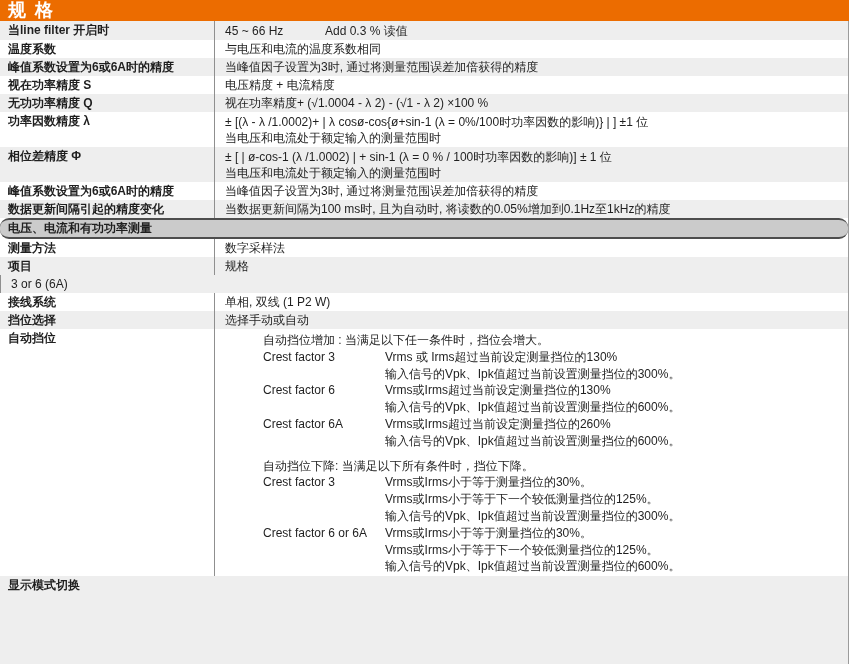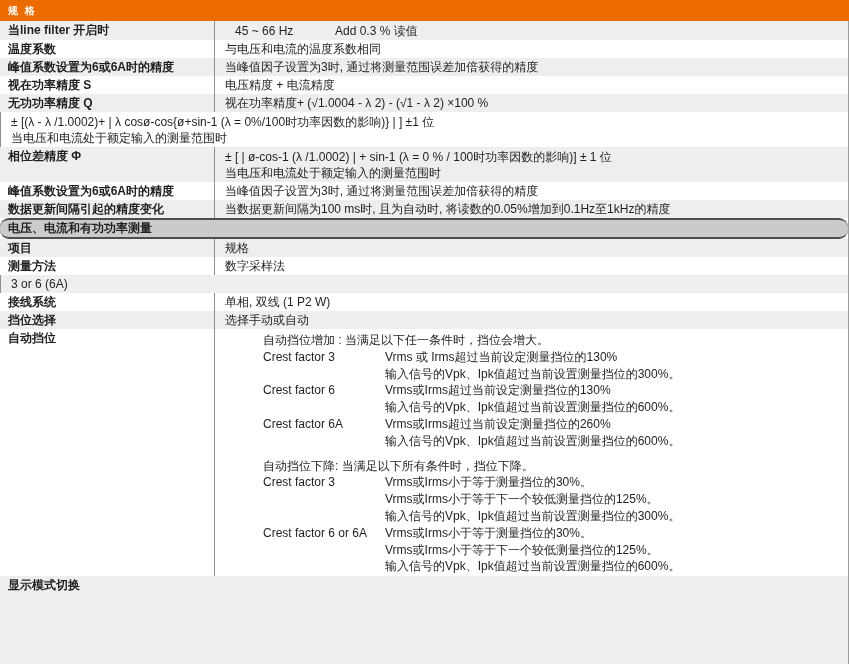--- a/index.html
+++ b/index.html
@@ -1,30 +1,30 @@
 <!DOCTYPE html>
 <html><head>
 <meta charset="utf-8">
 <style>
   * { margin:0; padding:0; box-sizing:border-box; }
   html,body { background:#fff; }
   body { font-family:"Liberation Sans","DejaVu Sans",sans-serif; }
   .page { width:849px; height:664px; overflow:hidden; background:#fff; color:#1f1f1f;
           font-size:12px; display:flex; flex-direction:column; }
   .title-bar { flex:0 0 21px; background:#EC6C00; color:#ffffff; font-weight:bold;
-               font-size:10px; line-height:21px; padding-left:8px; letter-spacing:2px; }
+               font-size:18px; line-height:21px; padding-left:8px; letter-spacing:2px; }
   .content { flex:1; border-right:1px solid #9b9b9b; display:flex; flex-direction:column; }
   .row { display:flex; align-items:stretch; background:#ffffff; }
   .row.gray { background:#EEEEEE; }
   .label { flex:0 0 214px; width:214px; font-weight:bold; padding:2px 6px 1px 8px;
            line-height:15px; white-space:nowrap; overflow:hidden; }
   .value { flex:1; border-left:1px solid #8f8f8f; padding:2px 6px 1px 10px;
            line-height:15px; white-space:nowrap; overflow:hidden; }
   .vline { line-height:16px; }
-  .pair-left { display:inline-block; width:100px;margin-left:10px; }
+  .pair-left { display:inline-block; width:100px; }
   .band { flex:0 0 21px; background:#CBCBCB; border-top:2px solid #4d4d4d;
           border-bottom:2px solid #4d4d4d; font-weight:bold; line-height:16px;
           padding-left:8px;border-radius:9px; }
   .auto-row .value { padding-top:3px;padding-left:48px; }
   .aline { height:16.8px; line-height:16.8px; white-space:nowrap; }
   .ablank { height:8px; }
   .sub-factor { display:inline-block; width:122px; }
   .display-row { flex:1;gap:12px; }
   .display-row .value { padding-top:3px; }
   .dline { height:17px; line-height:17px; }
@@ -63,20 +63,21 @@
       <div class="label">视在功率精度 S</div>
       <div class="value">电压精度 + 电流精度</div>
     </div>
 
     <div class="row gray">
       <div class="label">无功功率精度 Q</div>
       <div class="value">视在功率精度+ (√1.0004 - λ 2) - (√1 - λ 2) ×100 %</div>
     </div>
 
     <div class="row">
+      <div class="label">功率因数精度 λ</div>
       <div class="value">
         <div class="vline">± [(λ - λ /1.0002)+ | λ cosø-cos{ø+sin-1 (λ = 0%/100时功率因数的影响)} | ] ±1 位</div>
         <div class="vline">当电压和电流处于额定输入的测量范围时</div>
       </div>
     </div>
 
     <div class="row gray">
       <div class="label">相位差精度 Φ</div>
       <div class="value">
         <div class="vline">± [ | ø-cos-1 (λ /1.0002) | + sin-1 (λ = 0 % / 100时功率因数的影响)] ± 1 位</div>
@@ -91,28 +92,28 @@
 
     <div class="row gray">
       <div class="label">数据更新间隔引起的精度变化</div>
       <div class="value">当数据更新间隔为100 ms时, 且为自动时, 将读数的0.05%增加到0.1Hz至1kHz的精度</div>
     </div>
 
     <div class="band">
       <span>电压、电流和有功功率测量</span>
     </div>
 
+    <div class="row">
+      <div class="label">测量方法</div>
+      <div class="value">数字采样法</div>
+    </div>
+
     <div class="row gray">
       <div class="label">项目</div>
       <div class="value">规格</div>
-    </div>
-
-    <div class="row">
-      <div class="label">测量方法</div>
-      <div class="value">数字采样法</div>
     </div>
 
     <div class="row gray">
       <div class="value">3 or 6 (6A)</div>
     </div>
 
     <div class="row">
       <div class="label">接线系统</div>
       <div class="value">单相, 双线 (1 P2 W)</div>
     </div>

